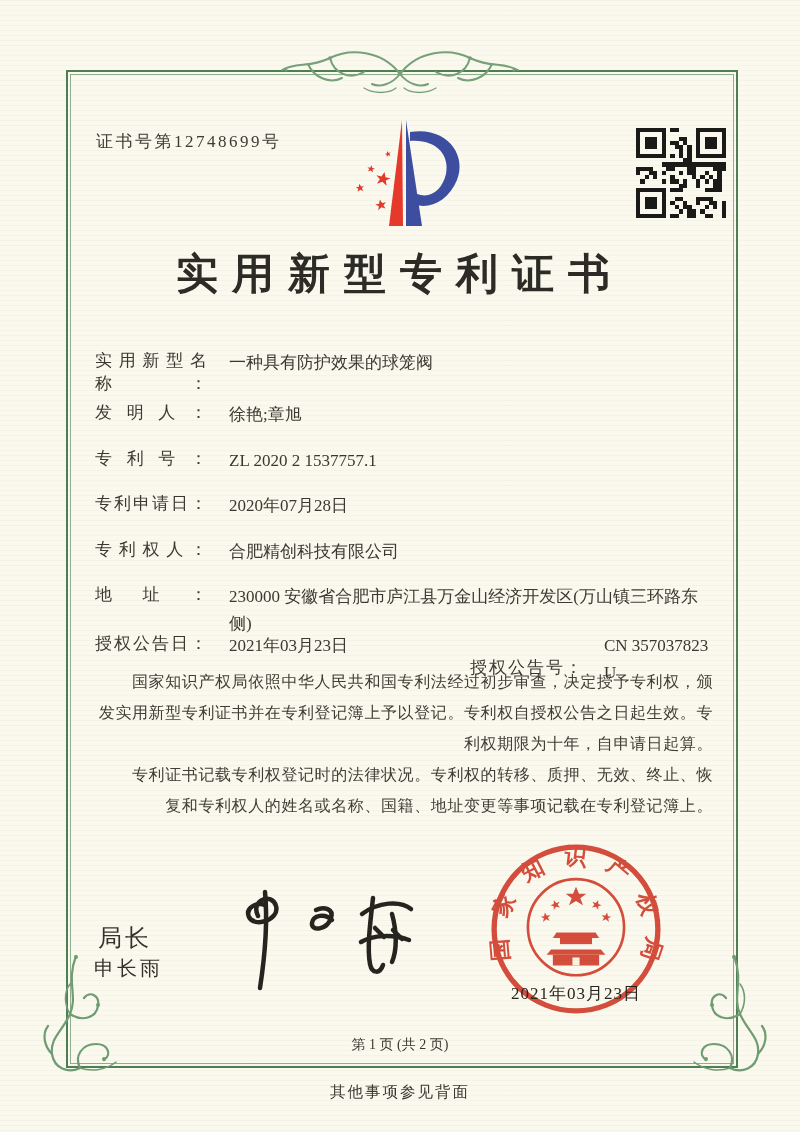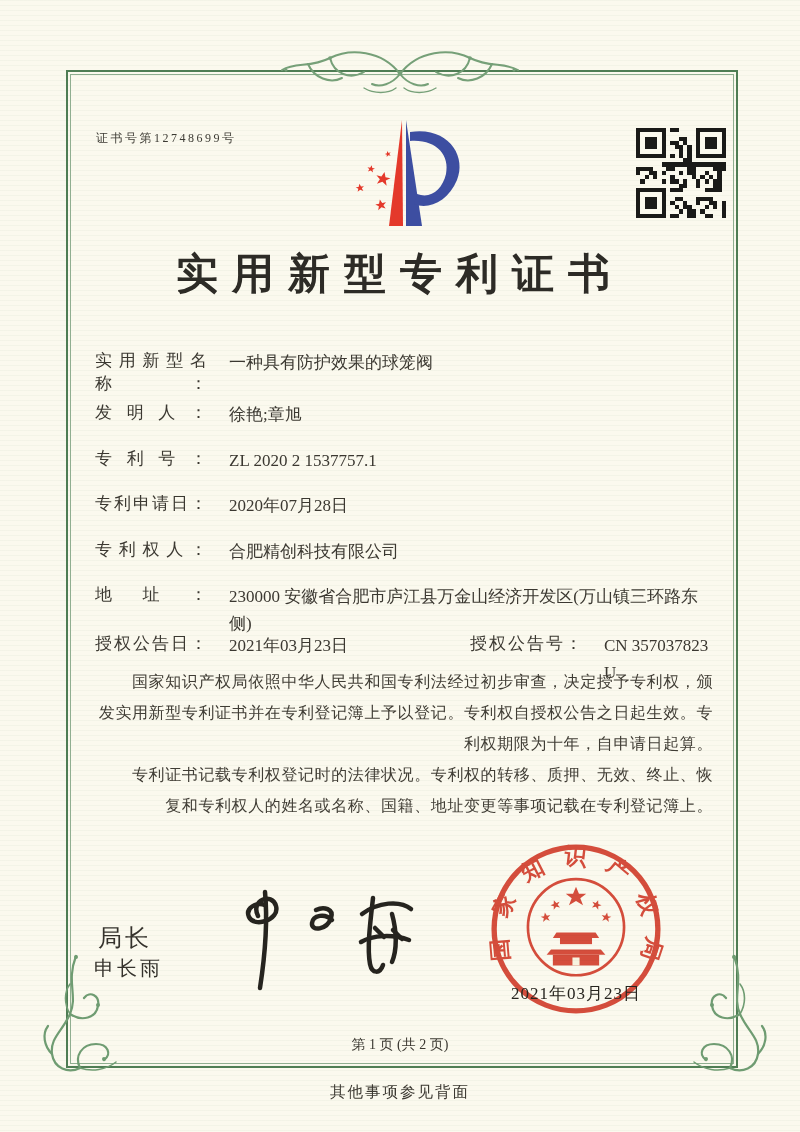--- a/index.html
+++ b/index.html
@@ -24,21 +24,21 @@
   .border-inner{
     position:absolute;inset:2px;border:1px solid #8fae90;
   }
   .orn{position:absolute;pointer-events:none;}
   .orn-top{left:278px;top:44px;}
   .orn-bl{left:36px;top:952px;}
   .orn-br{left:688px;top:952px;transform:scaleX(-1);}
 
   .cert-no{
     position:absolute;left:96px;top:130px;
-    font-size:12px;letter-spacing:2.5px;color:#3c3a33;
+    font-size:17px;letter-spacing:2.5px;color:#3c3a33;
   }
   .logo{position:absolute;left:336px;top:112px;}
   .qr{position:absolute;left:636px;top:128px;width:90px;height:90px;}
 
   .title{
     position:absolute;left:0;top:246px;width:800px;
     text-align:center;font-size:42px;font-weight:700;
     letter-spacing:14px;color:#2d2b26;
   }
 
@@ -50,21 +50,21 @@
   .field-label{
     display:inline-block;width:112px;flex:none;
     text-align:justify;text-align-last:justify;
   }
   .field-value{margin-left:22px;line-height:27px;}
   .f0{top:349px}.f1{top:401px}.f2{top:447px}.f3{top:492px}.f4{top:538px}
   .f5{top:583px}
   .f5 .field-value{width:480px;}
   .f67{top:632px}
   .f67 .v-first{width:205px;flex:none;}
-  .f67 .lbl2{margin-left:36px;}
+  .f67 .lbl2{margin-left:36px;margin-top:24px;}
 
   .paras{
     position:absolute;left:95px;top:666px;width:618px;
     font-size:16px;line-height:31px;letter-spacing:.6px;color:#403d35;text-align:right;
   }
   .paras p{margin:0;text-indent:2em;}
 
   .signer-role{position:absolute;left:98px;top:922px;font-size:24px;letter-spacing:3px;}
   .signer-name{position:absolute;left:94px;top:955px;font-size:20px;letter-spacing:3px;}
   .signature{position:absolute;left:212px;top:886px;}

